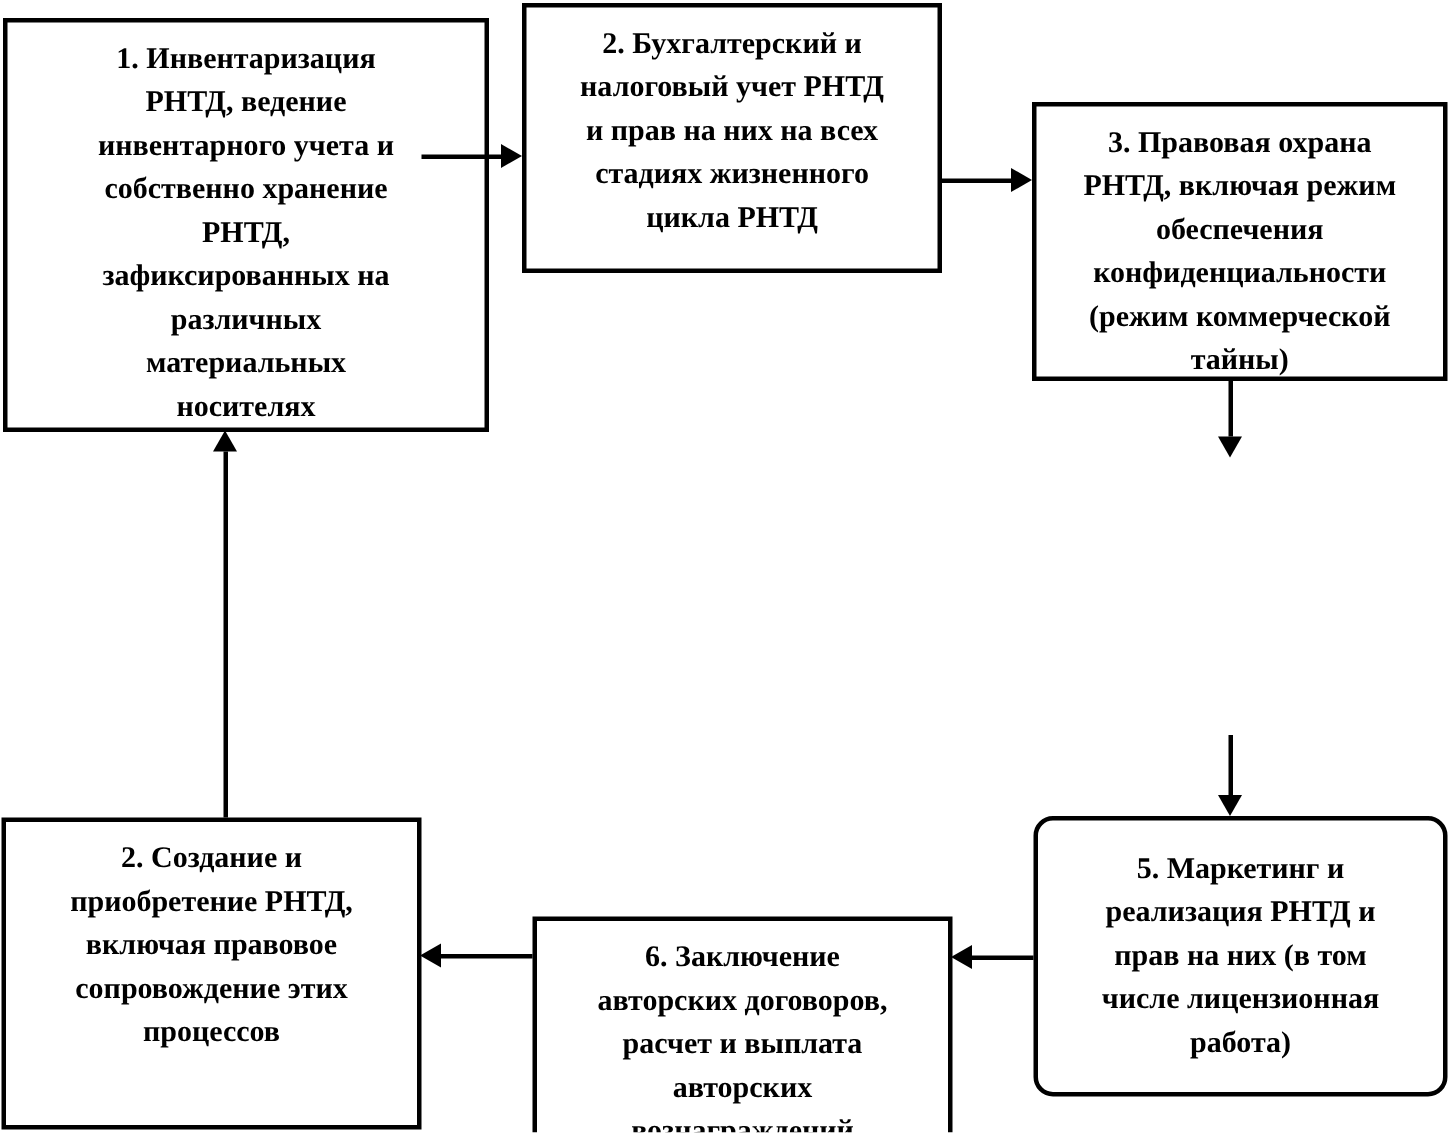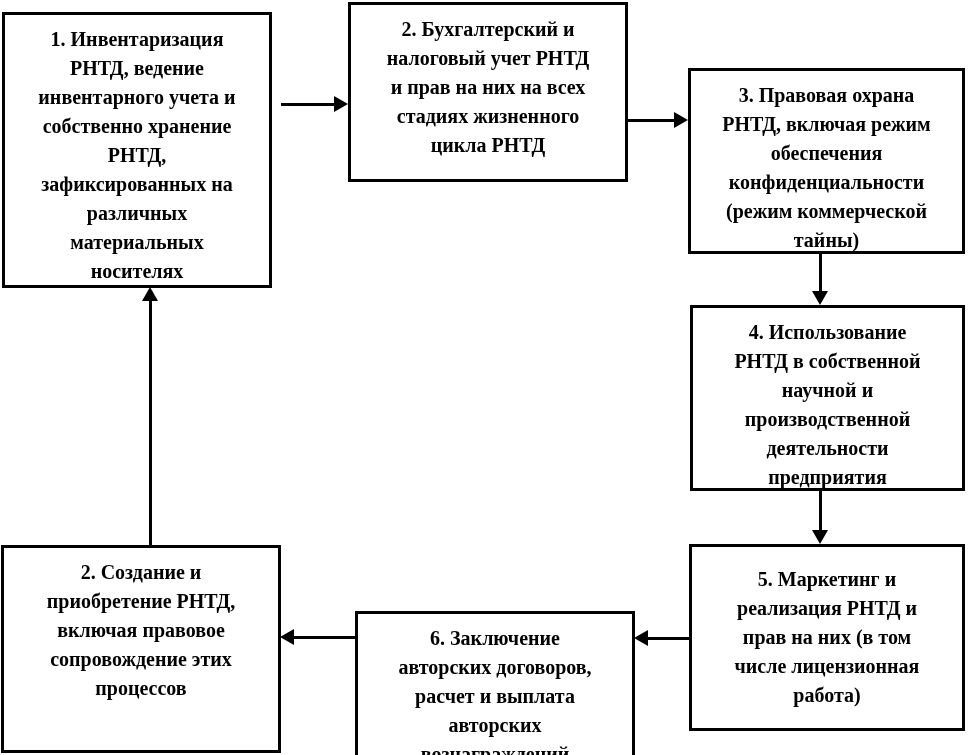--- a/index.html
+++ b/index.html
@@ -26,25 +26,25 @@
     width: 100%;
     box-sizing: border-box;
     padding: 10px 6px 0 6px;
     text-align: center;
     font-size: 20px;
     font-weight: bold;
     line-height: 29px;
     white-space: pre-line;
   }
   
-  #box1 { left: 2px;   top: 12px;  width: 270px; height: 276px; }
+  #box1 { left: 2px;   top: 12px;  width: 324px; height: 276px; }
   #box2 { left: 348px; top: 2px;   width: 280px; height: 180px; }
   #box3 { left: 688px; top: 68px;  width: 277px; height: 186px; }
   #box4 { left: 690px; top: 305px; width: 275px; height: 186px; }
-  #box5 { left: 689px; top: 544px; width: 276px; height: 187px; }
+  #box5 { left: 689px; top: 544px; width: 276px; height: 187px; border-radius: 13px; }
   #box6 { left: 355px; top: 563px; width: 280px; height: 183px; margin-top: 48px; }
   #box7 { left: 1px;   top: 545px; width: 280px; height: 208px; }
   #box5 .box-text { padding-top: 18px; }
 
   .line {
     position: absolute;
     background: #000000;
   }
   .arrowhead {
     position: absolute;
@@ -99,28 +99,20 @@
 
   <div id="box3" class="flow-box">
     <div class="box-text">3. Правовая охрана
 РНТД, включая режим
 обеспечения
 конфиденциальности
 (режим коммерческой
 тайны)</div>
   </div>
 
-  <div id="box4" class="flow-box">
-    <div class="box-text">4. Использование
-РНТД в собственной
-научной и
-производственной
-деятельности
-предприятия</div>
-  </div>
 
   <div id="box5" class="flow-box">
     <div class="box-text">5. Маркетинг и
 реализация РНТД и
 прав на них (в том
 числе  лицензионная
 работа)</div>
   </div>
 
   <div id="box6" class="flow-box">

